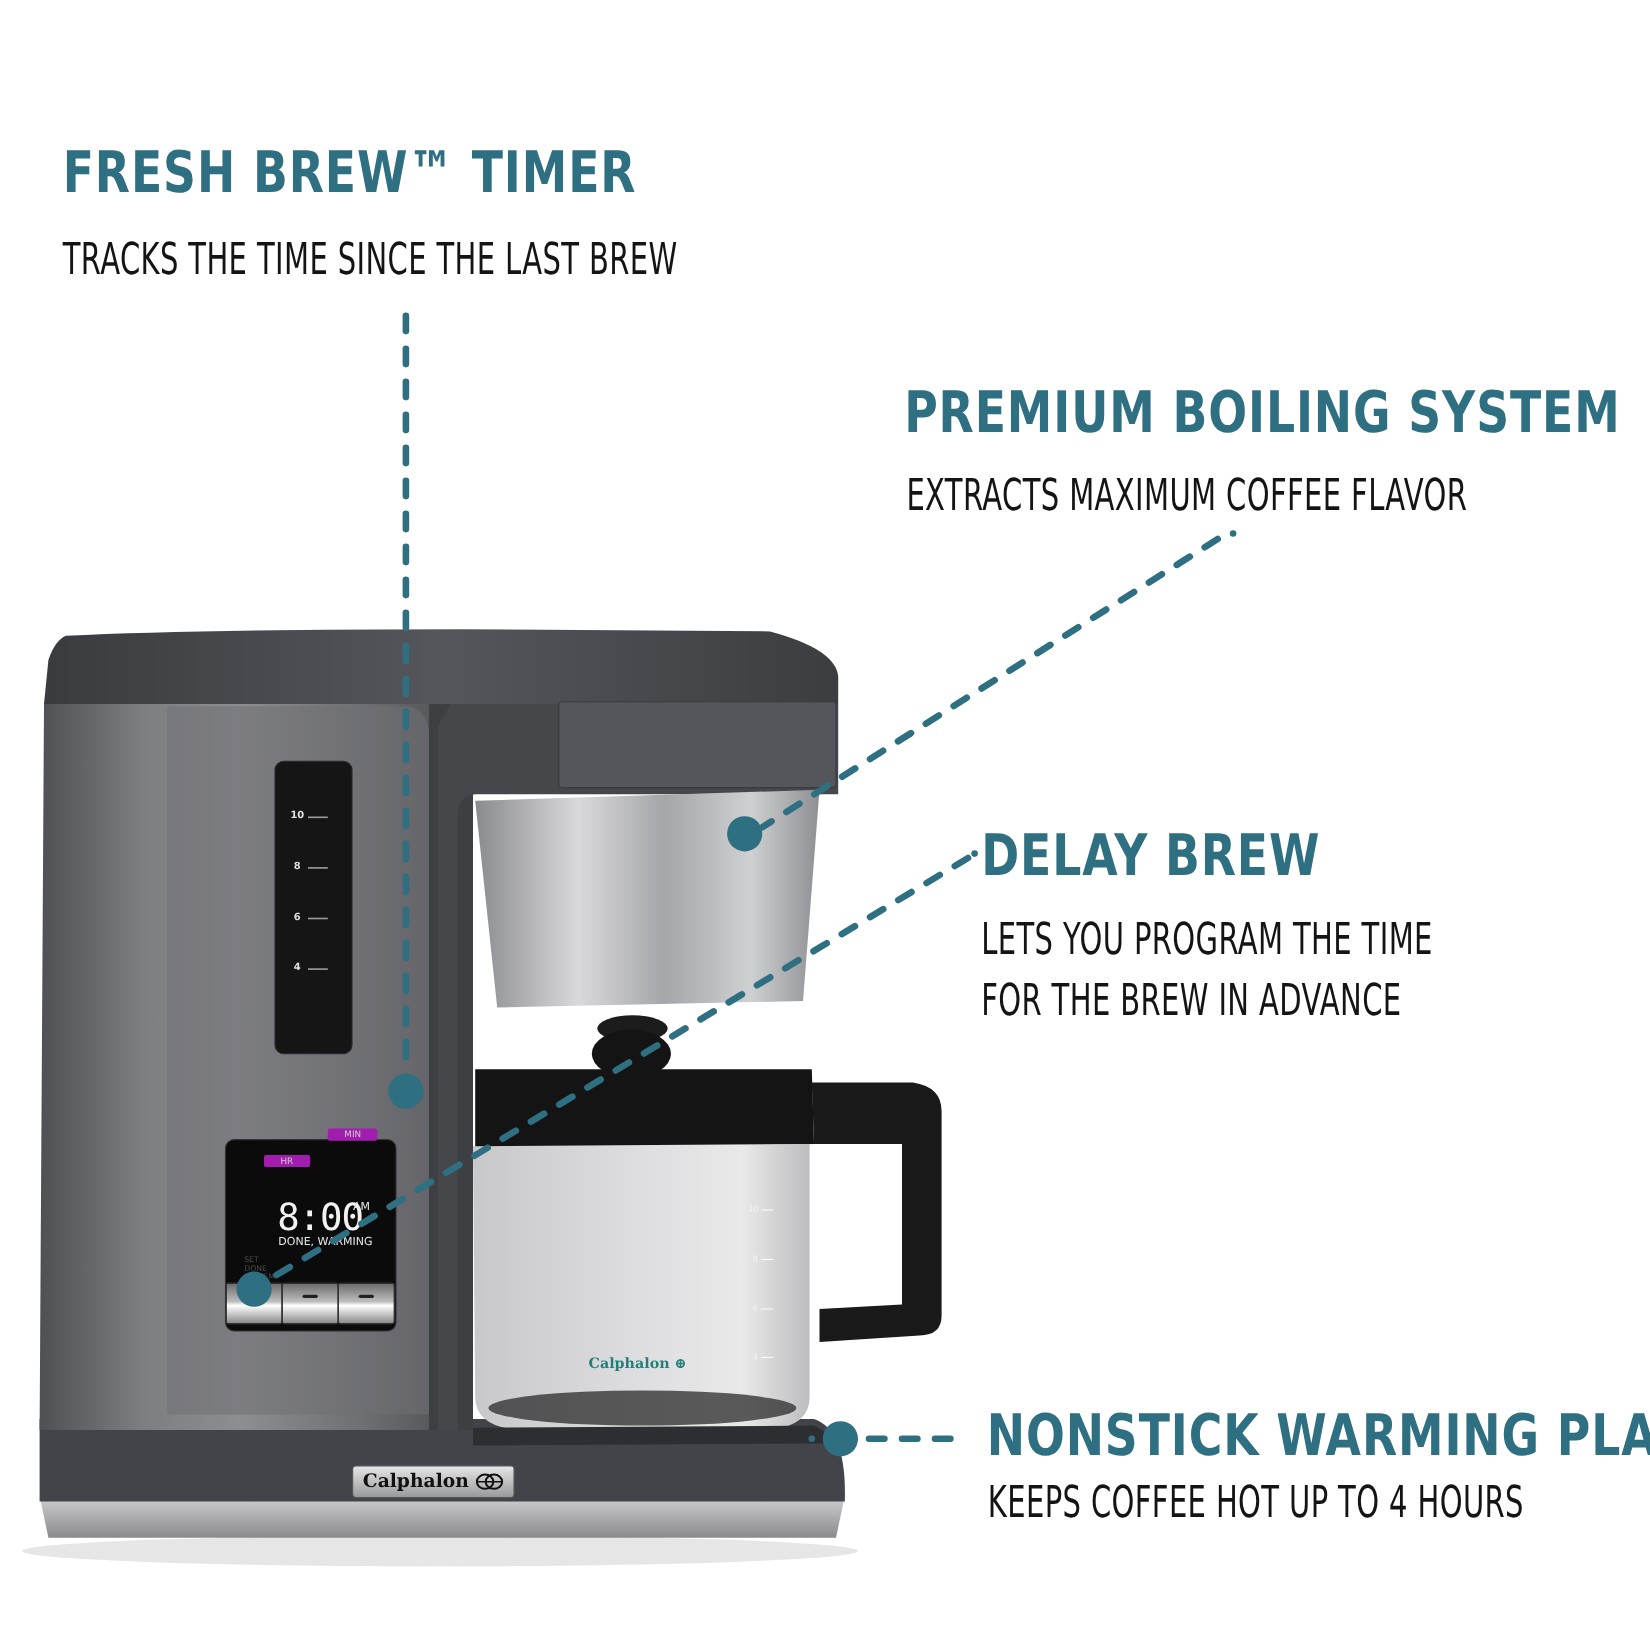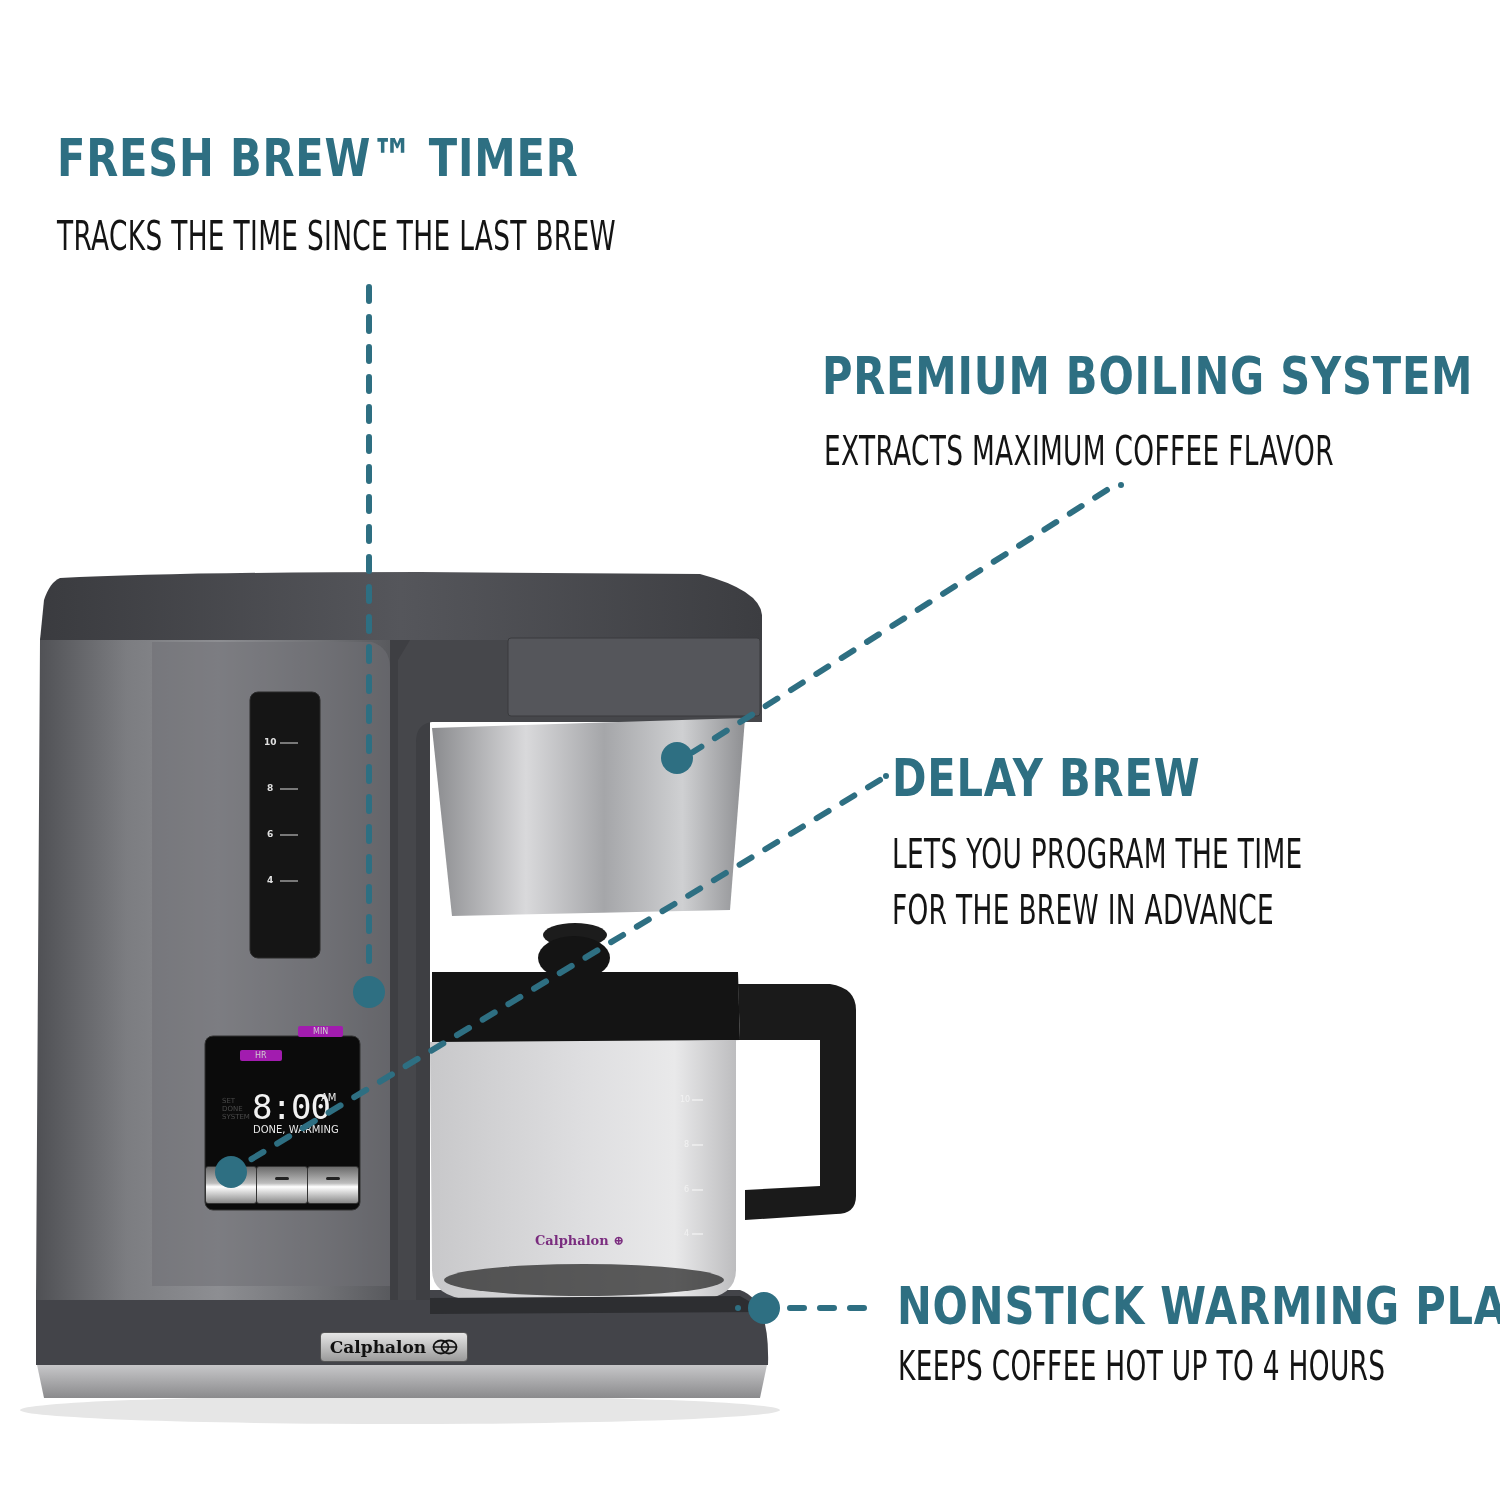--- a/index.html
+++ b/index.html
@@ -23,29 +23,29 @@
   #d4 { left:898px; top:1338px; }
 
   svg.product { position:absolute; left:0; top:0; width:1500px; height:1500px; }
   svg.callouts { position:absolute; left:0; top:0; width:1500px; height:1500px; pointer-events:none; }
 
   .lcd-label { position:absolute; font-family:"DejaVu Sans", sans-serif; font-size:8px; color:#cfcfcf;
     background:#a21caf; border-radius:2px; padding:1px 15px; }
   .lcd-time { position:absolute; font-family:"DejaVu Sans Mono", monospace; font-size:34px; color:#f2f2f2;
     letter-spacing:-1px; line-height:1; }
   .lcd-small { position:absolute; font-family:"DejaVu Sans", sans-serif; font-size:10px; color:#e8e8e8; }
-  .lcd-dim { position:absolute; font-family:"DejaVu Sans", sans-serif; font-size:7px; color:#4a4a4a; line-height:8px; }
+  .lcd-dim { position:absolute; font-family:"DejaVu Sans", sans-serif; font-size:7px; color:#4a4a4a; line-height:8px;margin-top:44px; }
   .scale-label { position:absolute; font-family:"DejaVu Sans", sans-serif; font-size:9px; font-weight:700; color:#e0e0e0; }
   .carafe-label { position:absolute; font-family:"DejaVu Sans", sans-serif; font-size:8px; color:#f5f5f5; opacity:0.85; }
   .brand-badge { position:absolute; left:320px; top:1332px; width:146px; height:28px; border-radius:4px;
     background:linear-gradient(#e6e6e6,#9a9a9a); border:1px solid #555;
     font-family:"DejaVu Serif", serif; font-weight:700; font-size:17px; color:#111;
     display:flex; align-items:center; justify-content:center; gap:6px; }
   .carafe-brand { position:absolute; left:535px; top:1233px; font-family:"DejaVu Serif", serif; font-weight:700;
-    font-size:13px; color:#701a75; opacity:0.9; }
+    font-size:13px; color:#0f766e; opacity:0.9; }
   .btn { position:absolute; height:36px; width:50px; top:1166px; border-radius:3px;
     background:linear-gradient(#6c6c6c 0%, #bdbdbd 45%, #ffffff 55%, #8a8a8a 100%); border:1px solid #333; }
   .btn .dash { position:absolute; left:18px; top:10px; width:14px; height:3px; background:#222; border-radius:2px; }
 </style>
 </head>
 <body>
 
 <svg class="product" viewBox="0 0 1500 1500">
   <defs>
     <linearGradient id="steel" x1="0" x2="1" y1="0" y2="0">

